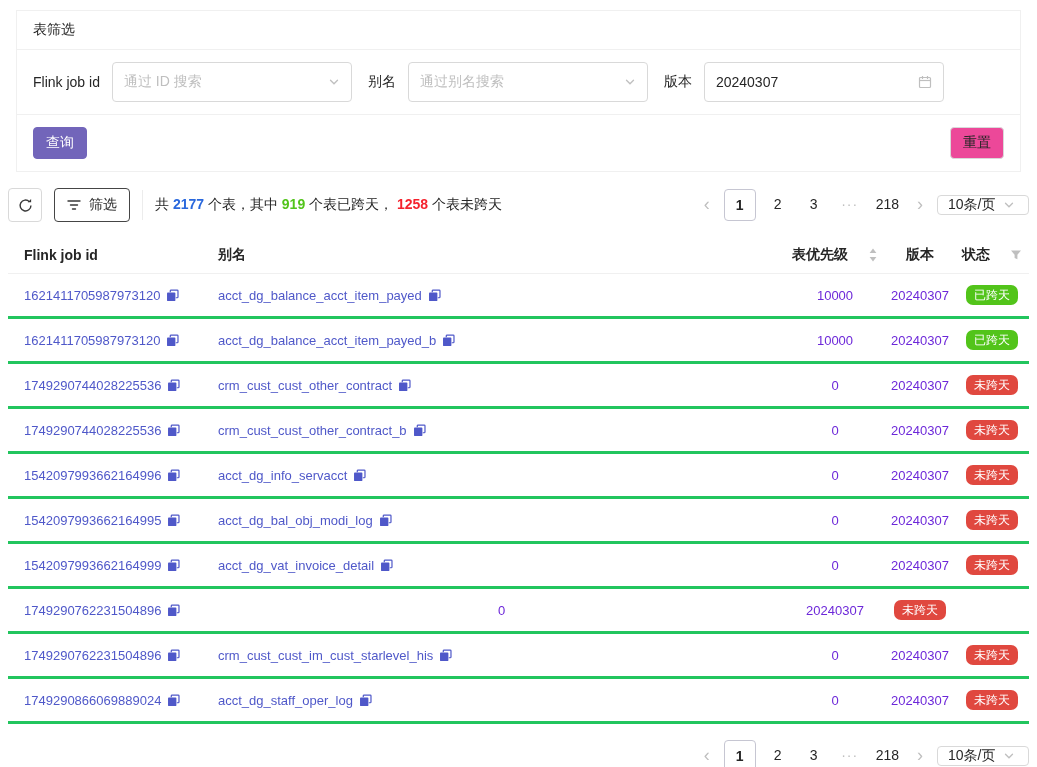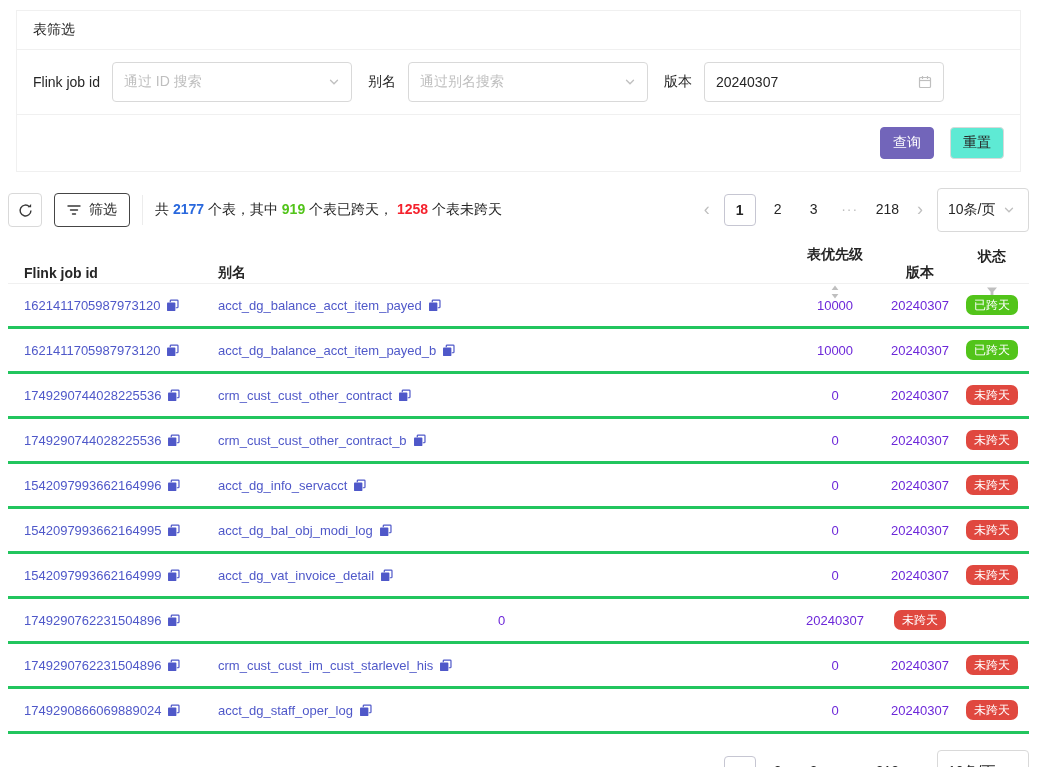--- a/index.html
+++ b/index.html
@@ -21,24 +21,24 @@
   .field + .field { margin-left: 16px; }
   .field-label { margin-right: 12px; white-space: nowrap; }
   .select-box, .date-box {
     width: 240px; height: 40px;
     border: 1px solid #d9d9d9; border-radius: 4px;
     display: flex; align-items: center;
     padding: 0 11px; background: #fff; cursor: pointer;
   }
   .placeholder { flex: 1; color: #bfbfbf; overflow: hidden; white-space: nowrap; }
   .box-value { flex: 1; color: #262626; overflow: hidden; white-space: nowrap; }
-  .btn-row { display: flex; justify-content: flex-end; gap: 16px; padding: 12px 16px; }
+  .btn-row { display: flex; justify-content: space-between; gap: 16px; padding: 12px 16px; }
   .btn {
     height: 32px; padding: 0 12px; border-radius: 4px;
-    border: 1px solid #d9d9d9; background: #5eead4;
+    border: 1px solid #d9d9d9; background: #ec4899;
     font-family: inherit; font-size: 14px; color: #262626; cursor: pointer;
   }
   .btn-primary { background: var(--primary); border-color: var(--primary); color: #fff; }
 
   
   .toolbar { margin: 16px 8px 0; display: flex; align-items: center; }
   .icon-btn {
     width: 34px; height: 34px; flex: 0 0 auto;
     border: 1px solid #d9d9d9; border-radius: 4px; background: #fff;
     display: flex; align-items: center; justify-content: center; cursor: pointer;
@@ -63,39 +63,39 @@
     min-width: 18px; height: 32px; line-height: 30px; text-align: center;
     font-size: 18px; color: #bfbfbf; cursor: pointer; user-select: none;
   }
   .page-item {
     min-width: 28px; height: 32px; line-height: 30px; padding: 0 4px;
     text-align: center; border-radius: 4px; cursor: pointer; color: #262626;
   }
   .page-item.active { min-width: 32px; border: 1px solid #c6c6d2; font-weight: 600; background: #fff; }
   .page-item.ellipsis { color: #bfbfbf; cursor: default; letter-spacing: 1px; }
   .size-select {
-    height: 44px; min-width: 92px; padding: 0 10px;
+    height: 20px; min-width: 92px; padding: 0 10px;
     border: 1px solid #d9d9d9; border-radius: 4px; background: #fff;
     display: flex; align-items: center; gap: 8px; cursor: pointer;
   }
   .bottom-bar { margin: 16px 8px 0; display: flex; justify-content: flex-end; }
 
   
   .table { margin: 14px 8px 0; }
   .thead, .trow {
     display: grid;
     grid-template-columns: 210px 1fr 100px 70px 74px;
     align-items: center;
   }
   .thead { height: 38px; border-bottom: 1px solid #f0f0f0; font-weight: 600; }
   .trow { height: 45px; border-bottom: 3px solid #22c55e; }
   .cell-id, .th-id { padding-left: 16px; }
   .cell-id, .cell-alias { display: flex; align-items: center; gap: 6px; overflow: hidden; }
   .th-center { text-align: center; }
-  .th-flex { display: flex; align-items: center; justify-content: flex-start; gap: 20px; cursor: pointer; flex-direction: column; }
+  .th-flex { display: flex; align-items: center; justify-content: center; gap: 20px; cursor: pointer; }
   .link { color: var(--link); font-size: 13px; text-decoration: none; white-space: nowrap; cursor: pointer; }
   .copy { color: var(--link); cursor: pointer; flex: 0 0 auto; display: flex; }
   .cell-priority, .cell-version { text-align: center; font-size: 13px; color: #6d28d9; }
   .cell-status { text-align: center; }
   .badge {
     display: inline-block; font-size: 12px; line-height: 1;
     padding: 4px 8px; border-radius: 7px; color: #fff; white-space: nowrap;
   }
   .badge-success { background: var(--success); }
   .badge-danger { background: var(--danger); }

